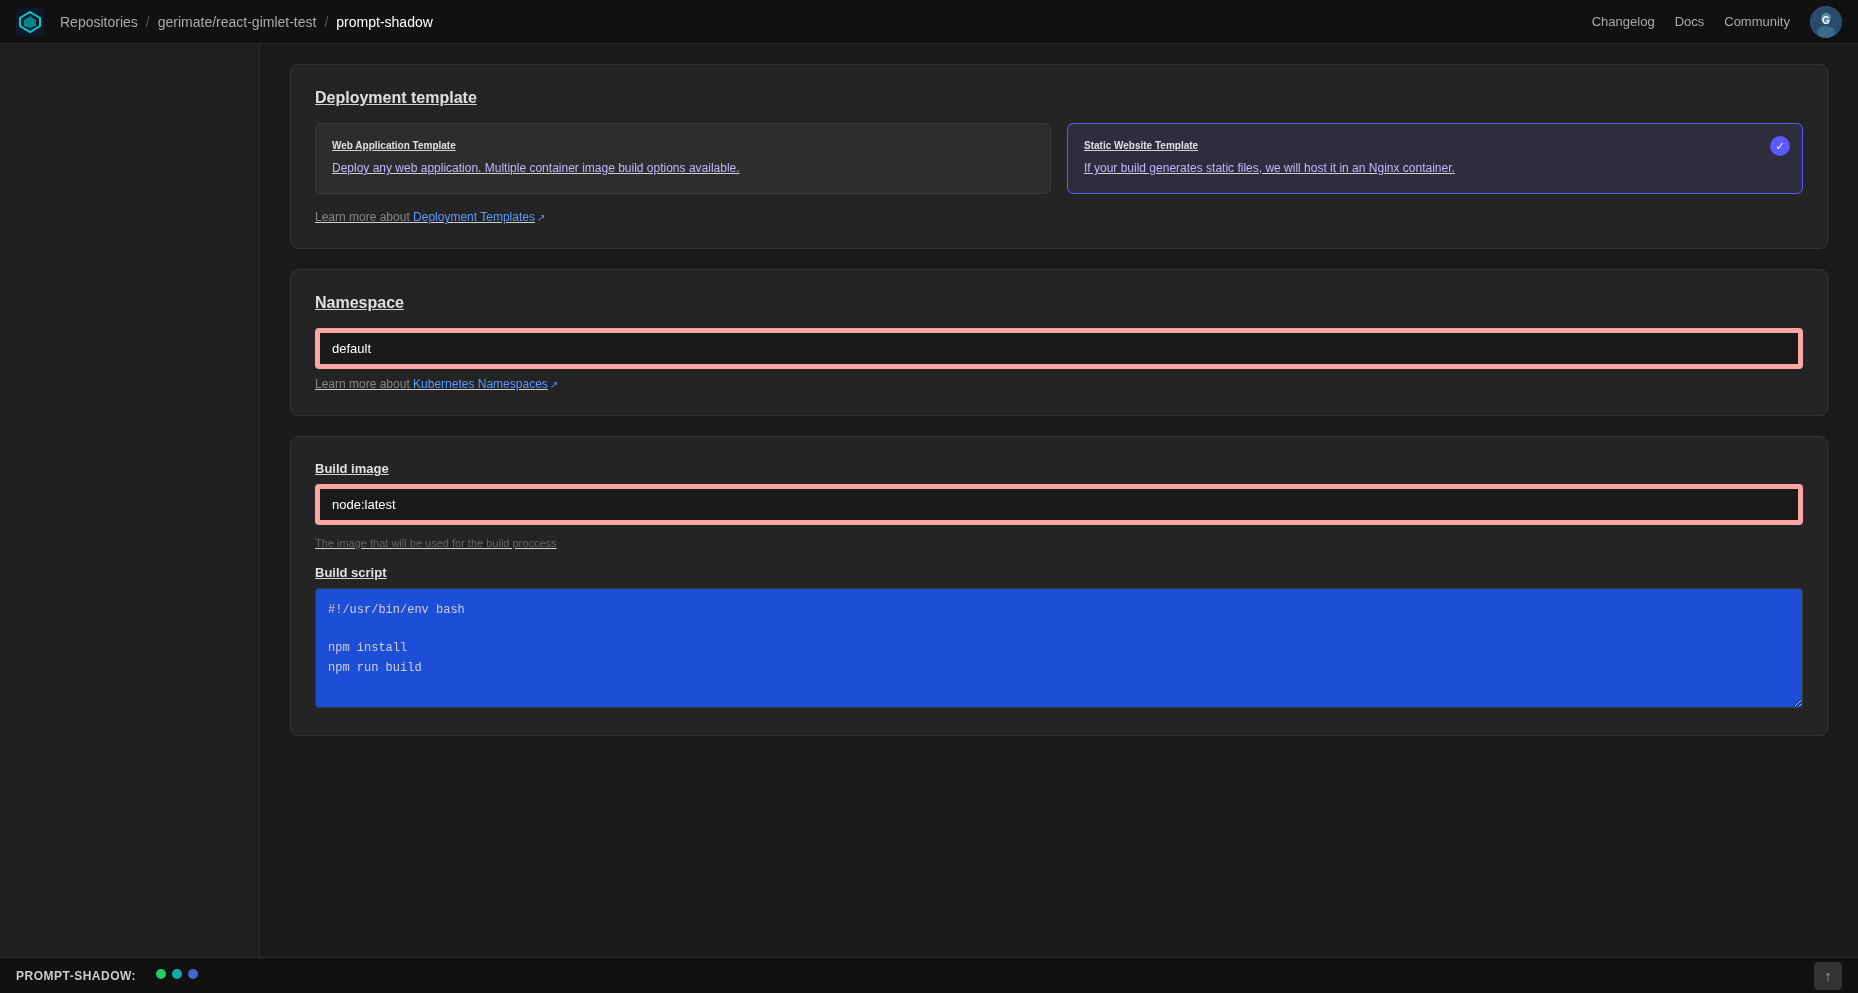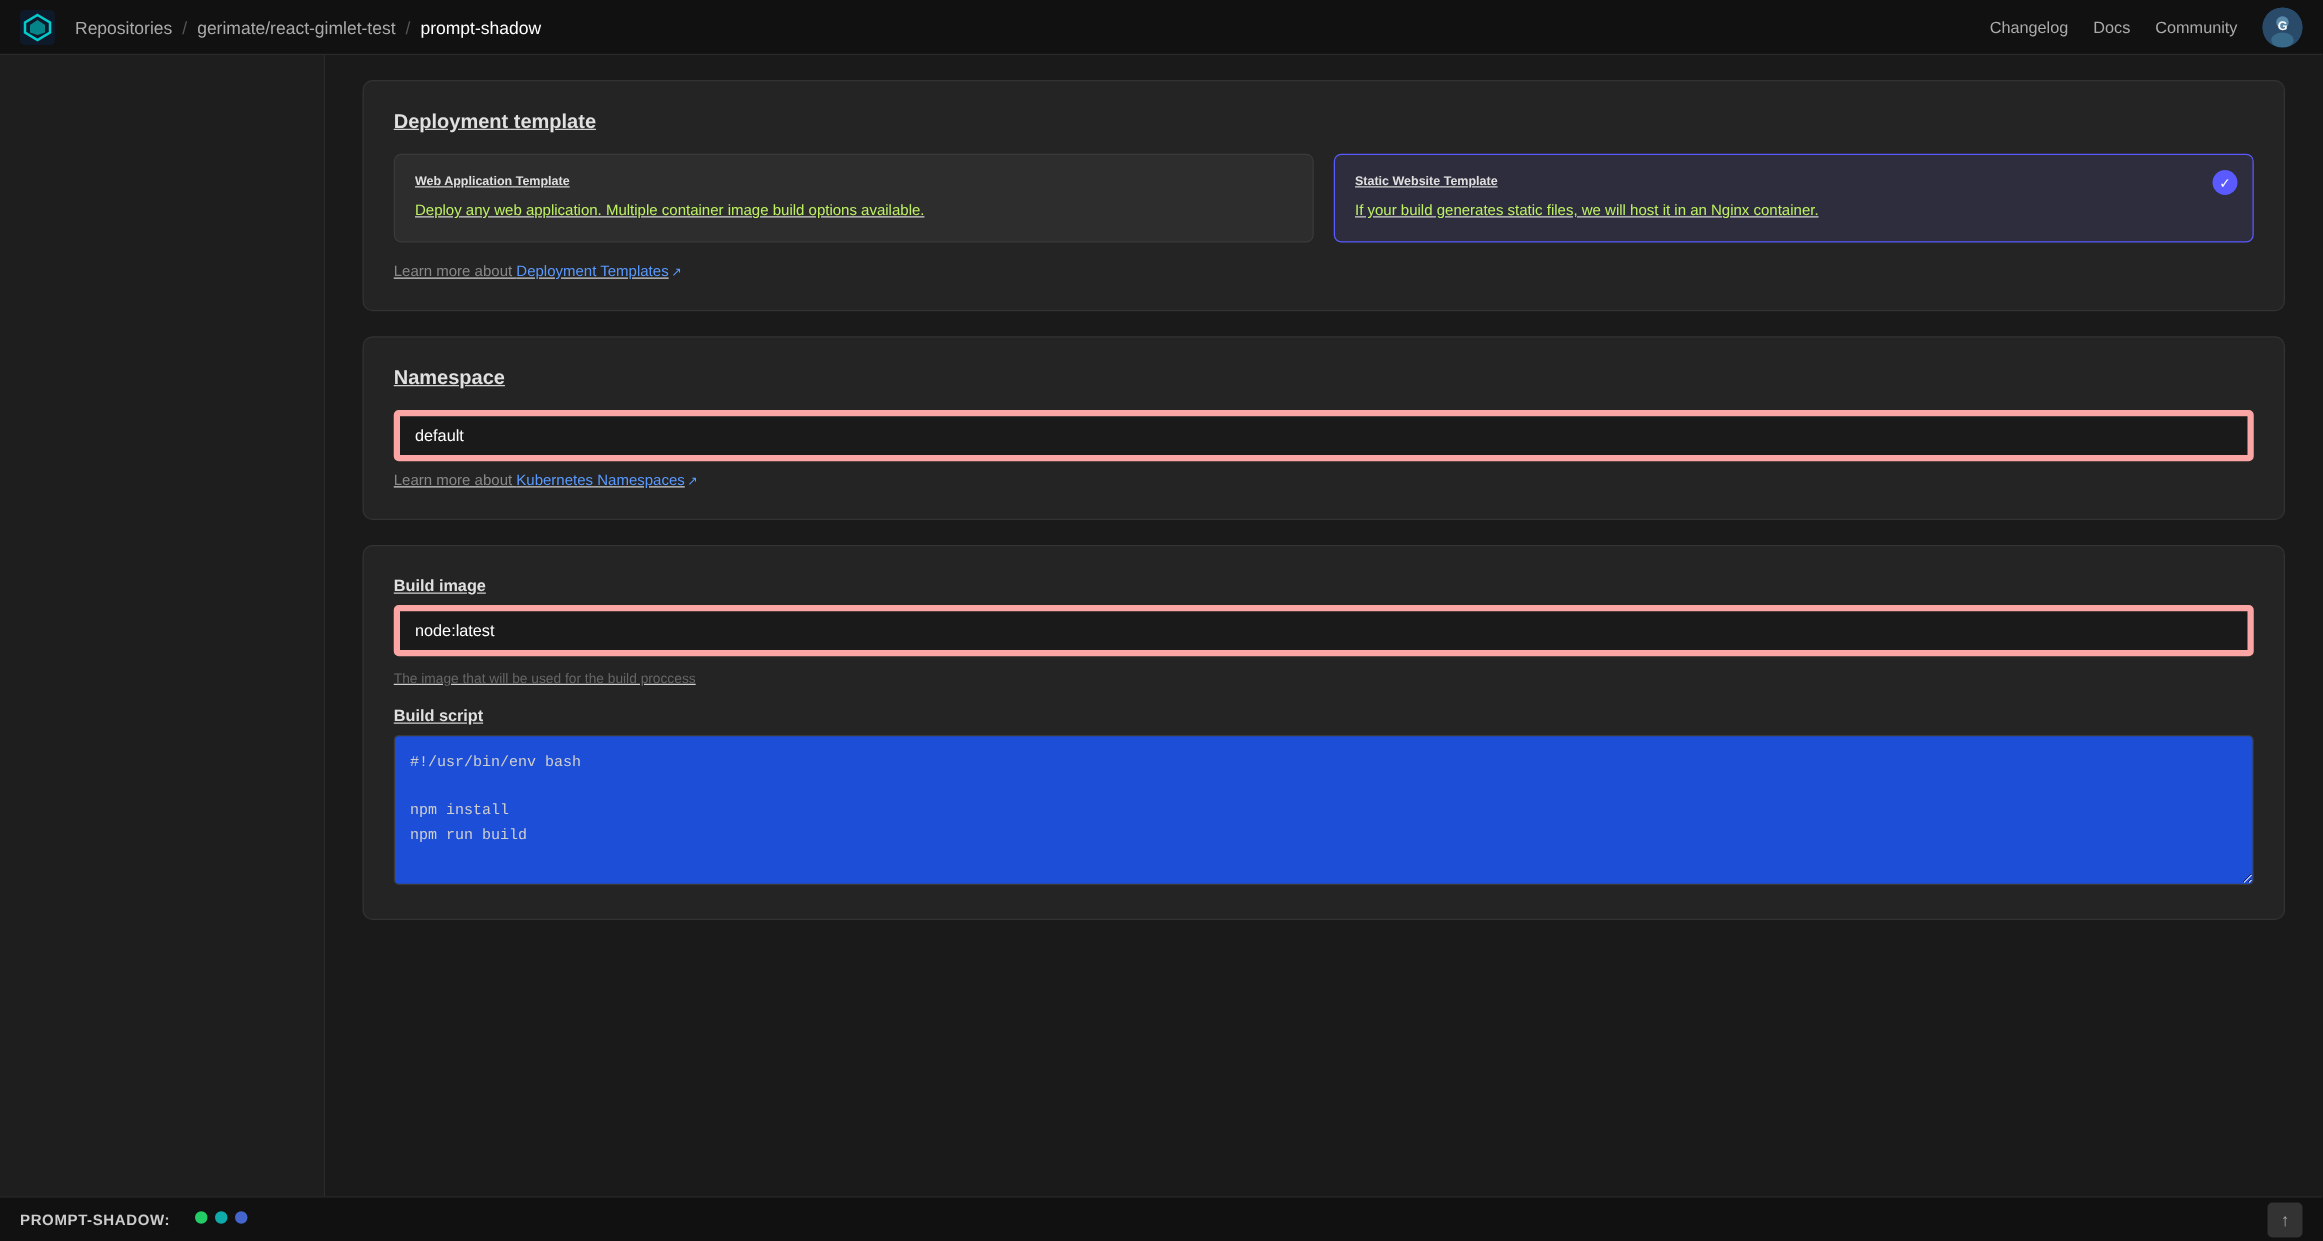--- a/index.html
+++ b/index.html
@@ -127,21 +127,21 @@
       background: #2d2d3d;
     }
     .template-card-title {
       font-size: 10px;
       font-weight: 600;
       color: #e0e0e0;
       margin-bottom: 8px;
     }
     .template-card-desc {
       font-size: 12px;
-      color: #bef264;
+      color: #c4b5fd;
       line-height: 1.5;
     }
     .check-icon {
       position: absolute;
       top: 12px;
       right: 12px;
       width: 20px;
       height: 20px;
       background: #5a5aff;
       border-radius: 50%;

